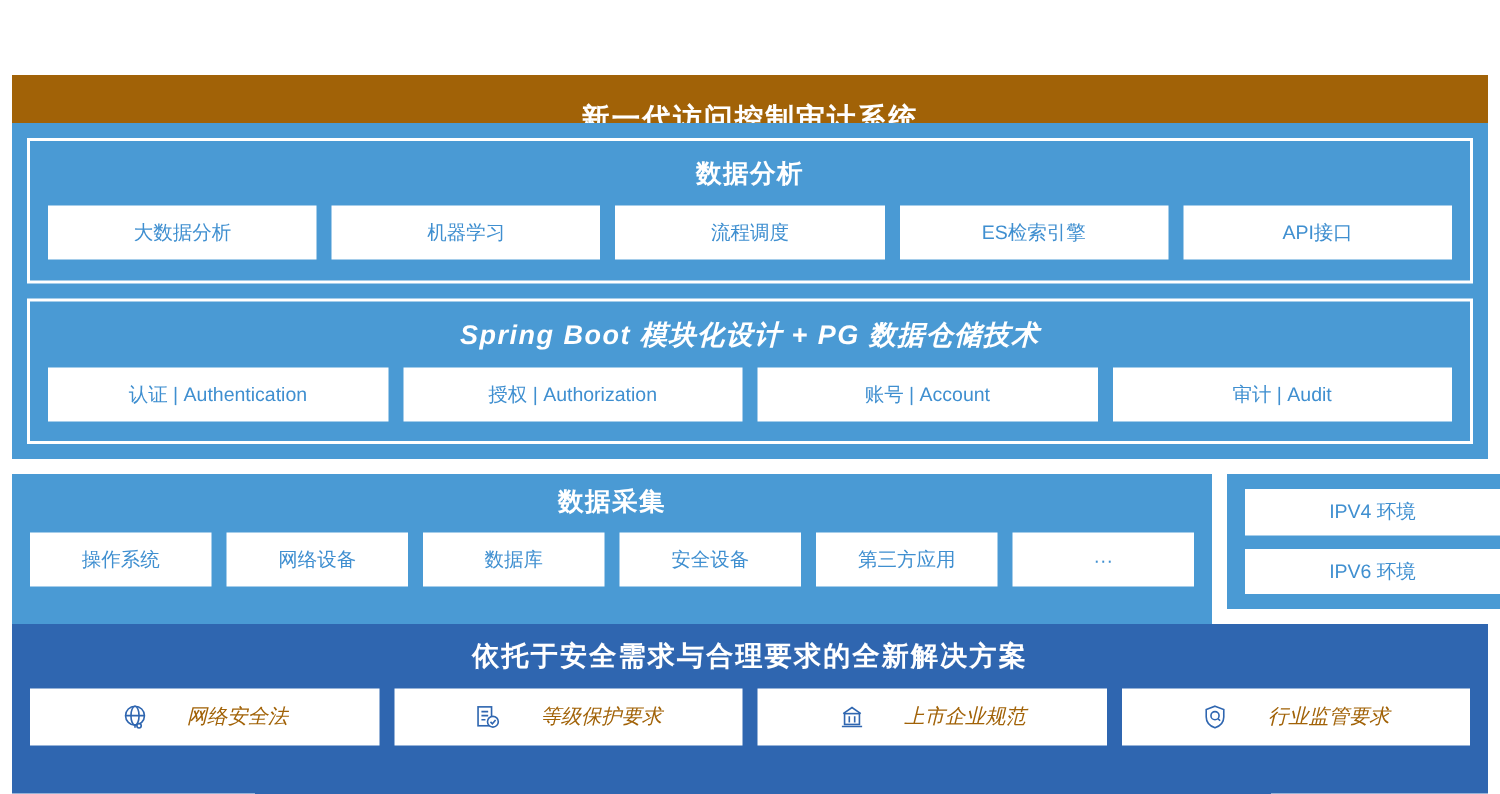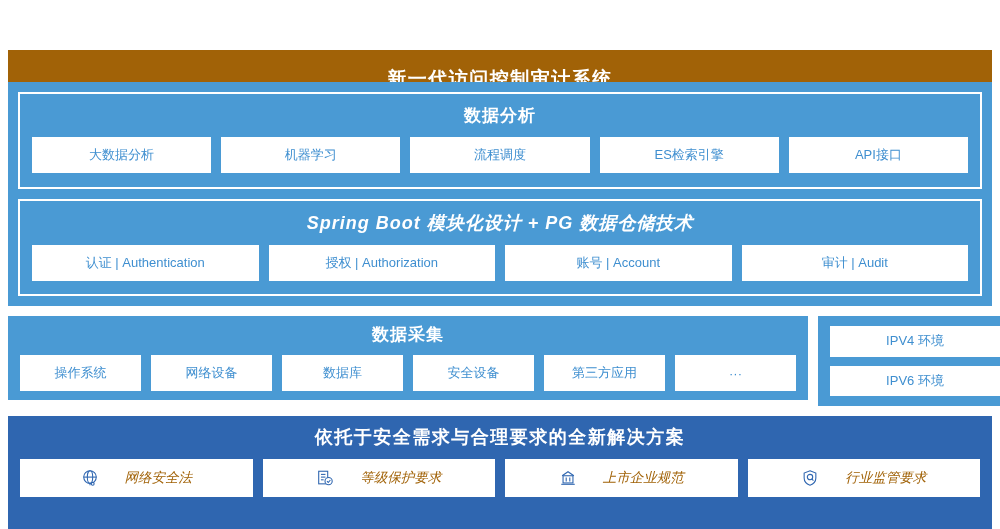--- a/index.html
+++ b/index.html
@@ -106,21 +106,21 @@
     flex-direction: column;
     gap: 13px;
     flex: 1;
   }
 
   
   #collect-panel {
     left: 8px;
     top: 316px;
     width: 800px;
-    height: 84px;
+    height: 100px;
   }
   #collect-panel .body {
     position: absolute;
     left: 12px;
     top: 10px;
     right: 12px;
     bottom: 10px;
     display: flex;
     flex-direction: column;
     gap: 12px;

